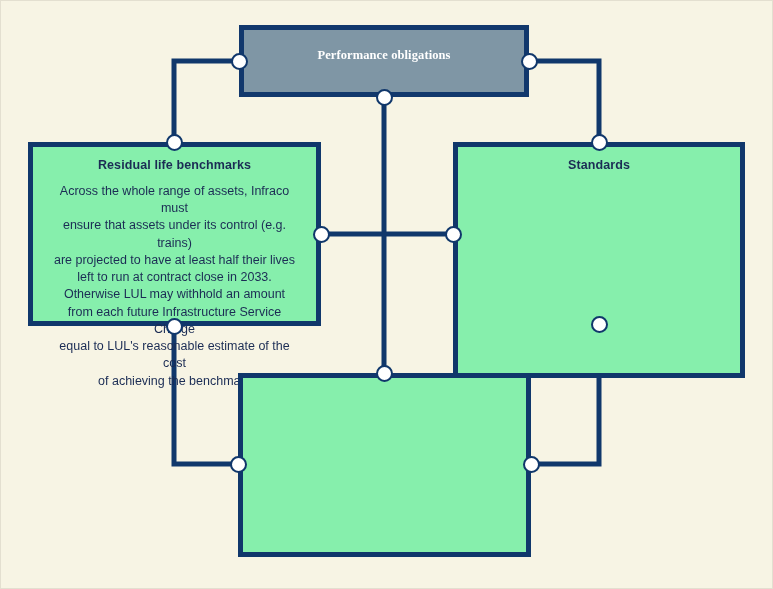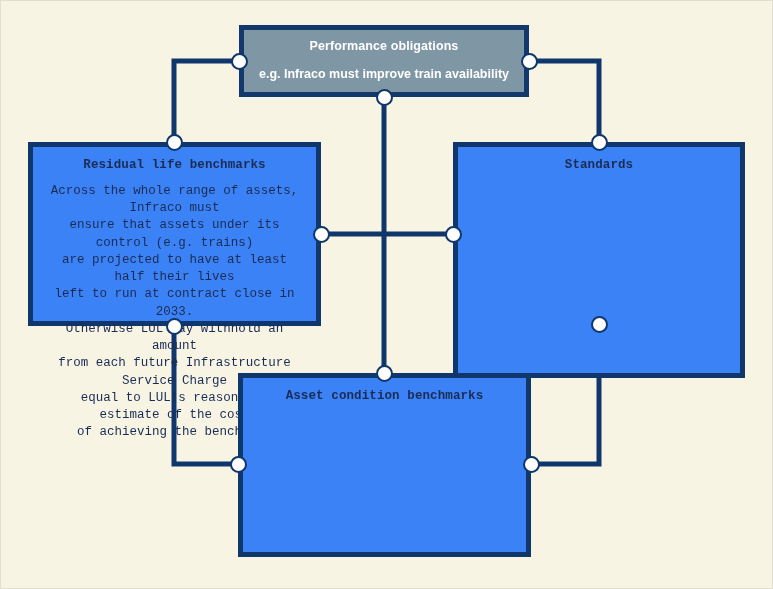--- a/index.html
+++ b/index.html
@@ -33,23 +33,22 @@
     border: 5px solid #10376b;
     z-index: 2;
     padding: 10px 14px 10px 14px;
     text-align: center;
   }
   .node.accent {
     background: #7f96a5;
     border-color: #12386c;
   }
   .node.plain {
-    background: #3b82f6;
+    background: #86efac;
     border-color: #10376b;
-    font-family: Liberation Mono, monospace;
   }
   .node-title {
     font-size: 12.5px;
     font-weight: bold;
     letter-spacing: .1px;
     line-height: 1.35;
     margin: 0 0 9px 0;
     color: #1b2c54;
   }
   .node.accent .node-title { color: #ffffff; }
@@ -63,21 +62,21 @@
   .node.accent .node-body {
     color: #ffffff;
     font-weight: bold;
   }
   
   #node-performance {
     left: 238px; top: 24px; width: 290px; height: 72px;
     display: flex; flex-direction: column;
     align-items: center; justify-content: center;
   }
-  #node-performance .node-title { margin-bottom: 11px; }
+  #node-performance .node-title { margin-bottom: 11px; font-family: Liberation Serif, serif; }
   #node-residual {
     left: 27px; top: 141px; width: 293px; height: 184px;
   }
   #node-standards {
     left: 452px; top: 141px; width: 292px; height: 236px;
   }
   #node-asset {
     left: 237px; top: 372px; width: 293px; height: 184px;
   }
   
@@ -111,41 +110,39 @@
       <path d="M320,233 L452,233"></path>
 
       <path d="M173,325 L173,463 L237,463"></path>
 
       <path d="M598,323 L598,463 L530,463"></path>
     </g>
   </svg>
 
   <div class="node accent" id="node-performance">
     <div class="node-title">Performance obligations</div>
-    <div class="node-body">e.g. Infraco must improve train availability</div>
   </div>
 
   <div class="node plain" id="node-residual">
     <div class="node-title">Residual life benchmarks</div>
     <div class="node-body">Across the whole range of assets, Infraco must
 ensure that assets under its control (e.g. trains)
 are projected to have at least half their lives
 left to run at contract close in 2033.
 Otherwise LUL may withhold an amount
 from each future Infrastructure Service Charge
 equal to LUL's reasonable estimate of the cost
 of achieving the benchmark</div>
   </div>
 
   <div class="node plain" id="node-standards">
     <div class="node-title">Standards</div>
   </div>
 
   <div class="node plain" id="node-asset">
-    <div class="node-title">Asset condition benchmarks</div>
   </div>
 
   <div id="conn-layer">
       <div class="conn" style="left: 238px; top: 60px;"></div>
       <div class="conn" style="left: 528px; top: 60px;"></div>
       <div class="conn" style="left: 383px; top: 96px;"></div>
       <div class="conn" style="left: 173px; top: 141px;"></div>
       <div class="conn" style="left: 320px; top: 233px;"></div>
       <div class="conn" style="left: 173px; top: 325px;"></div>
       <div class="conn" style="left: 598px; top: 141px;"></div>

